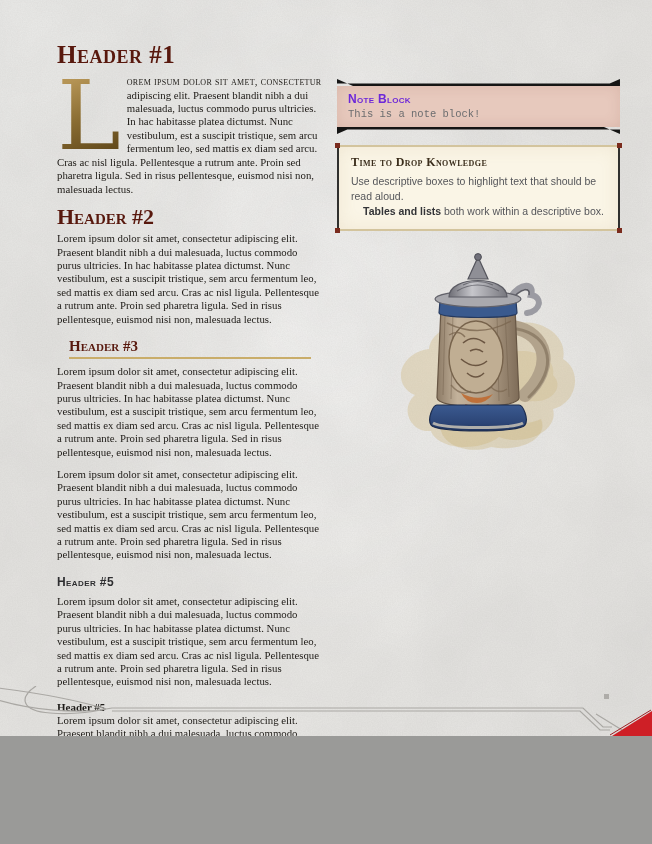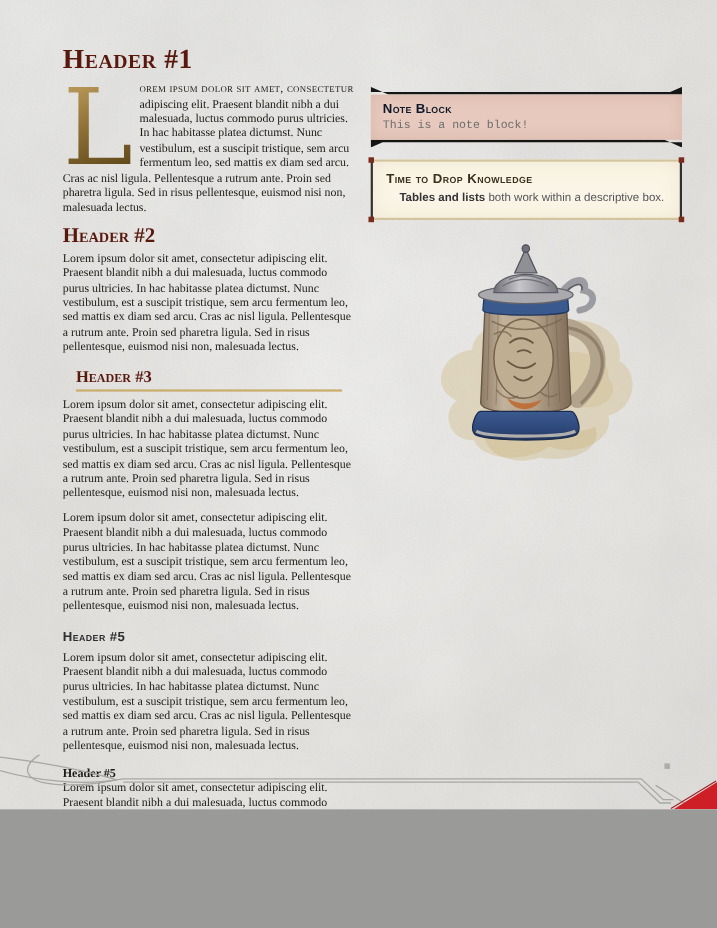--- a/index.html
+++ b/index.html
@@ -11,55 +11,55 @@
       linear-gradient(135deg,#ececea 0%, #e7e6e3 40%, #ebeae7 70%, #e4e3e0 100%);
     font-family:"Liberation Serif", serif; color:#1d1a16;
   }
   .texture { position:absolute; inset:0; pointer-events:none; }
   .columns { position:relative; display:flex; gap:14px; padding:42px 32px 0 57px; height:794px; overflow:hidden; }
   .col-left  { width:267px; }
   .col-right { width:284px; padding-top:23px; }
 
   
   .h1 { font-variant:small-caps; font-weight:700; color:#58180d; font-size:25px; line-height:1.05; letter-spacing:.5px; margin-bottom:7px; }
-  .h2 { font-variant:small-caps; font-weight:700; color:#58180d; font-size:19px; line-height:1.1; margin:6px 0 3px; }
+  .h2 { font-variant:small-caps; font-weight:700; color:#58180d; font-size:22px; line-height:1.1; margin:6px 0 3px; }
   .h3 { font-variant:small-caps; font-weight:700; color:#58180d; font-size:15px; line-height:1.15; margin:12px 12px 6px; border-bottom:2px solid #c9ad6a; padding-bottom:2px; }
   .h4 { font-variant:small-caps; font-weight:700; color:#58180d; font-size:12.5px; line-height:1.2; margin:10px 0 2px; }
   .h5 { font-family:"Liberation Sans", sans-serif; font-variant:small-caps; font-weight:600; color:#2e2e30; font-size:12px; letter-spacing:.4px; margin:13px 0 6px; }
   .h6 { font-weight:700; color:#1d1b18; font-size:11px; margin:12px 0 1px; }
 
   p.body { font-size:10.8px; line-height:13.4px; margin-bottom:9px; }
 
   
   .dropcap {
     float:left; font-family:"DejaVu Serif", serif; font-size:96px; line-height:78px;
     padding:2px 6px 0 0; font-weight:400;
     background:linear-gradient(160deg,#b59455 10%, #8a6d33 50%, #5e4619 95%);
     -webkit-background-clip:text; background-clip:text; color:transparent;
   }
   .smallcaps-lead { font-variant:small-caps; letter-spacing:.3px;margin-top:29px; }
 
   
   .note { margin-top:14px; }
   .note-edge { display:block; width:100%; height:7px; }
   .note-inner { background:#e7c9bd; padding:6px 11px 7px; box-shadow:inset 0 0 14px rgba(120,60,40,.12); }
-  .note-title { font-family:"Liberation Sans", sans-serif; font-variant:small-caps; font-weight:700; font-size:12px; color:#0f172a; letter-spacing:.3px; }
+  .note-title { font-family:"Liberation Sans", sans-serif; font-variant:small-caps; font-weight:700; font-size:12px; color:#6d28d9; letter-spacing:.3px; }
   .note-body  { font-family:Liberation Mono, monospace; font-size:10.5px; color:#6c6d6f; margin-top:2px; }
 
   
   .desc {
     position:relative; margin-top:11px; background:#faf5e6;
     border-left:2px solid #30302e; border-right:2px solid #30302e;
     border-top:2px solid #d3c49d; border-bottom:2px solid #d3c49d;
     padding:8px 12px 10px; box-shadow:inset 0 0 18px rgba(170,140,80,.12);
   }
   .dot { position:absolute; width:5px; height:5px; background:#7a2b1d; }
   .dot.tl{ top:-4px; left:-4px; } .dot.tr{ top:-4px; right:-4px; }
   .dot.bl{ bottom:-4px; left:-4px; } .dot.br{ bottom:-4px; right:-4px; }
-  .desc-title { font-family:Liberation Sans, sans-serif; font-variant:small-caps; font-weight:700; font-size:12px; color:#3b2e1c; letter-spacing:.4px; margin-bottom:4px; }
+  .desc-title { font-family:Liberation Serif, serif; font-variant:small-caps; font-weight:700; font-size:12px; color:#3b2e1c; letter-spacing:.4px; margin-bottom:4px; }
   .desc-text { font-family:"Liberation Sans", sans-serif; font-size:10.5px; line-height:15px; color:#55565a; }
   .desc-text.indent { text-indent:10px;text-align:center; }
   .desc-text b { color:#333437; }
 
   .illustration { display:block; margin:16px auto 0; }
 
   .footer { position:absolute; left:0; bottom:0; width:652px; height:50px; pointer-events:none; }
 </style>
 </head>
 <body>
@@ -115,20 +115,21 @@
           <path fill="#151514" d="M0 7 L0 0 L16 0 Z M283 7 L283 0 L267 0 Z M0 0 H283 V2.4 H0 Z"></path>
         </svg>
       </div>
 
       <div class="desc">
         <span class="dot tl"></span>
         <span class="dot tr"></span>
         <span class="dot bl"></span>
         <span class="dot br"></span>
         <div class="desc-title">Time to Drop Knowledge</div>
+        <div class="desc-text">Use descriptive boxes to highlight text that should be read aloud.</div>
         <div class="desc-text indent"><b>Tables and lists</b> <span>both work within a descriptive box.</span></div>
       </div>
 
       <svg class="illustration" width="212" height="215" viewBox="0 0 212 215">
         <defs>
           <linearGradient id="bodyGrad" x1="0" y1="0" x2="1" y2="0">
             <stop offset="0" stop-color="#8d7b66"></stop>
               <stop offset="0.25" stop-color="#c3b29b"></stop>
             <stop offset="0.6" stop-color="#b2a089"></stop>
               <stop offset="1" stop-color="#7e6c58"></stop>

